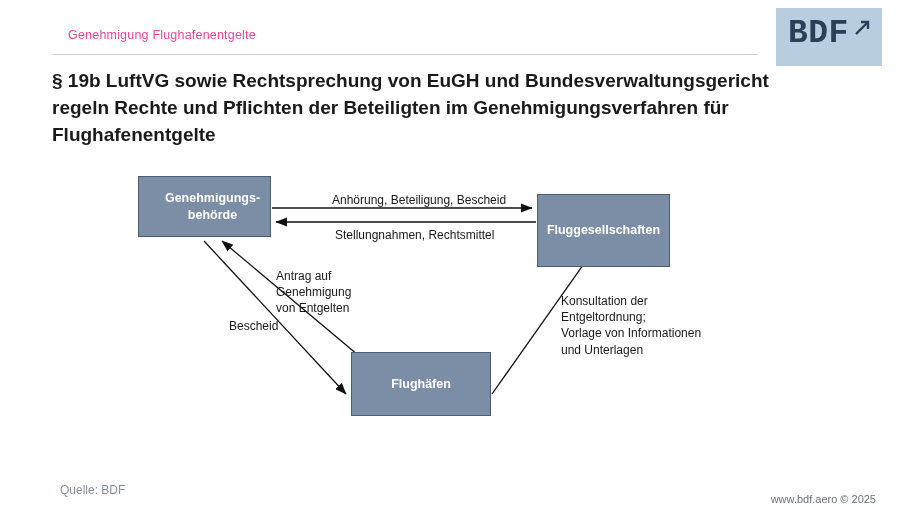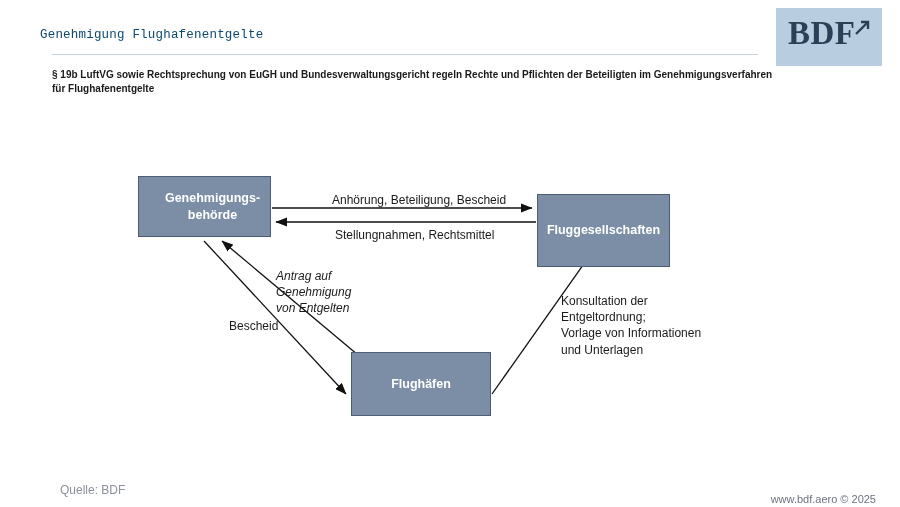--- a/index.html
+++ b/index.html
@@ -15,26 +15,25 @@
   }
   .slide {
     position: relative;
     width: 900px;
     height: 507px;
     background: #ffffff;
   }
   
   .eyebrow {
     position: absolute;
-    left: 40px;
+    left: 68px;
     top: 28px;
     font-size: 12.5px;
-    color: #0c4a6e;
+    color: #ec4899;
     letter-spacing: 0.2px;
-    font-family: Liberation Mono, monospace;
   }
   .header-rule {
     position: absolute;
     left: 52px;
     top: 54px;
     width: 706px;
     height: 1px;
     background: #c9d3de;
   }
   .logo {
@@ -46,35 +45,35 @@
     background: #b9cde0;
   }
   .logo-text {
     position: absolute;
     left: 12px;
     top: 7px;
     font-size: 33px;
     font-weight: bold;
     color: #2b3f57;
     letter-spacing: 0.5px;
-    font-family: Liberation Serif, serif;
+    font-family: Liberation Mono, monospace;
   }
   .logo-arrow {
     position: absolute;
     left: 78px;
     top: 12px;
     width: 16px;
     height: 16px;
   }
   .title {
     position: absolute;
     left: 52px;
     top: 68px;
     width: 730px;
-    font-size: 10px;
+    font-size: 19px;
     font-weight: bold;
     color: #1a1a1a;
     line-height: 1.42;
   }
   
   .diagram {
     position: absolute;
     left: 0;
     top: 0;
     width: 900px;
@@ -115,21 +114,21 @@
     height: 64px;
   }
   .edge-label {
     position: absolute;
     font-size: 12px;
     color: #1a1a1a;
     line-height: 1.35;
   }
   #lbl-anhoerung { left: 332px; top: 192px; }
   #lbl-stellungnahmen { left: 335px; top: 227px; }
-  #lbl-antrag { left: 276px; top: 268px; font-style: italic; }
+  #lbl-antrag { left: 276px; top: 268px; }
   #lbl-bescheid { left: 209px; top: 318px; margin-left: 20px; }
   #lbl-konsultation { left: 561px; top: 293px; }
   
   .source {
     position: absolute;
     left: 60px;
     top: 483px;
     font-size: 12px;
     color: #8a919a;
   }

